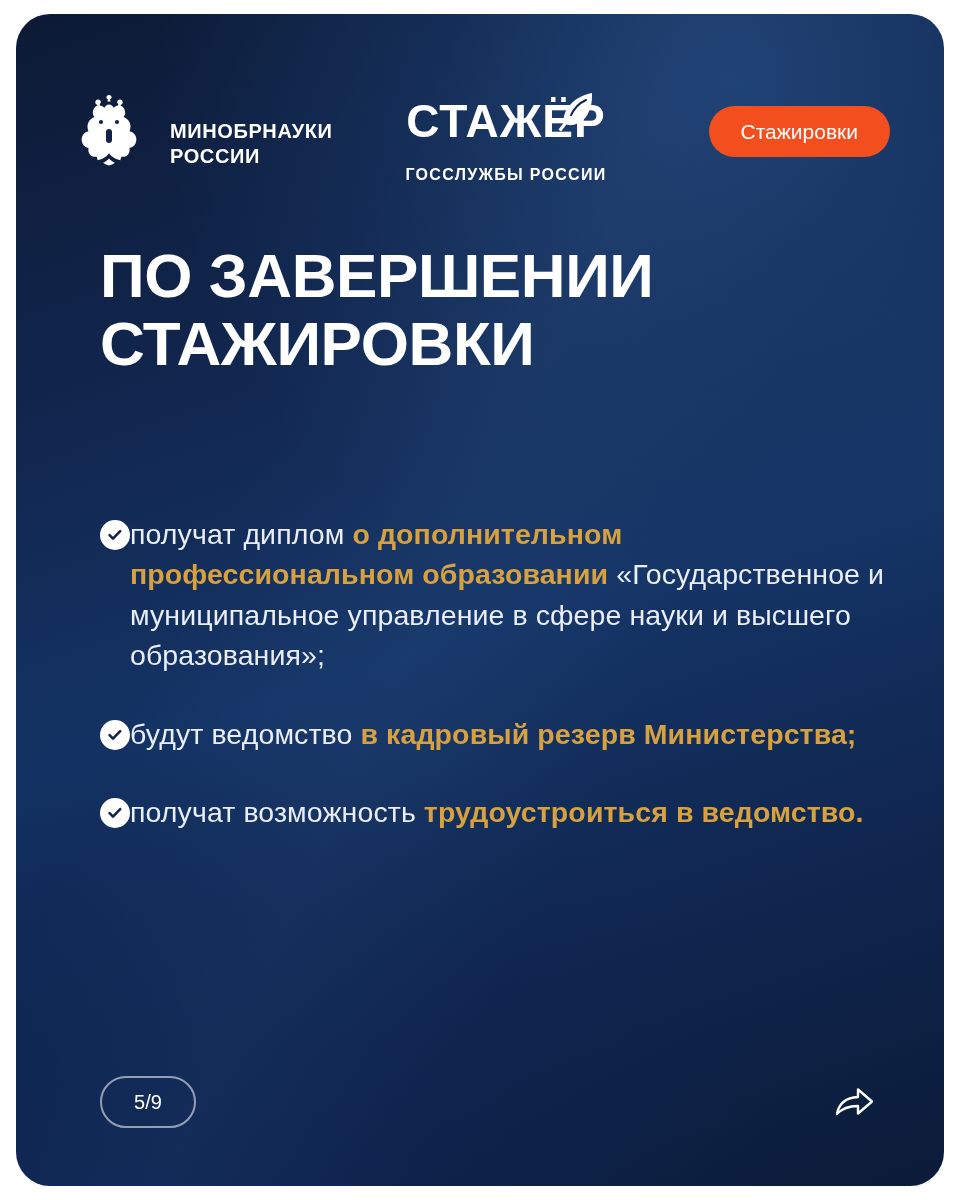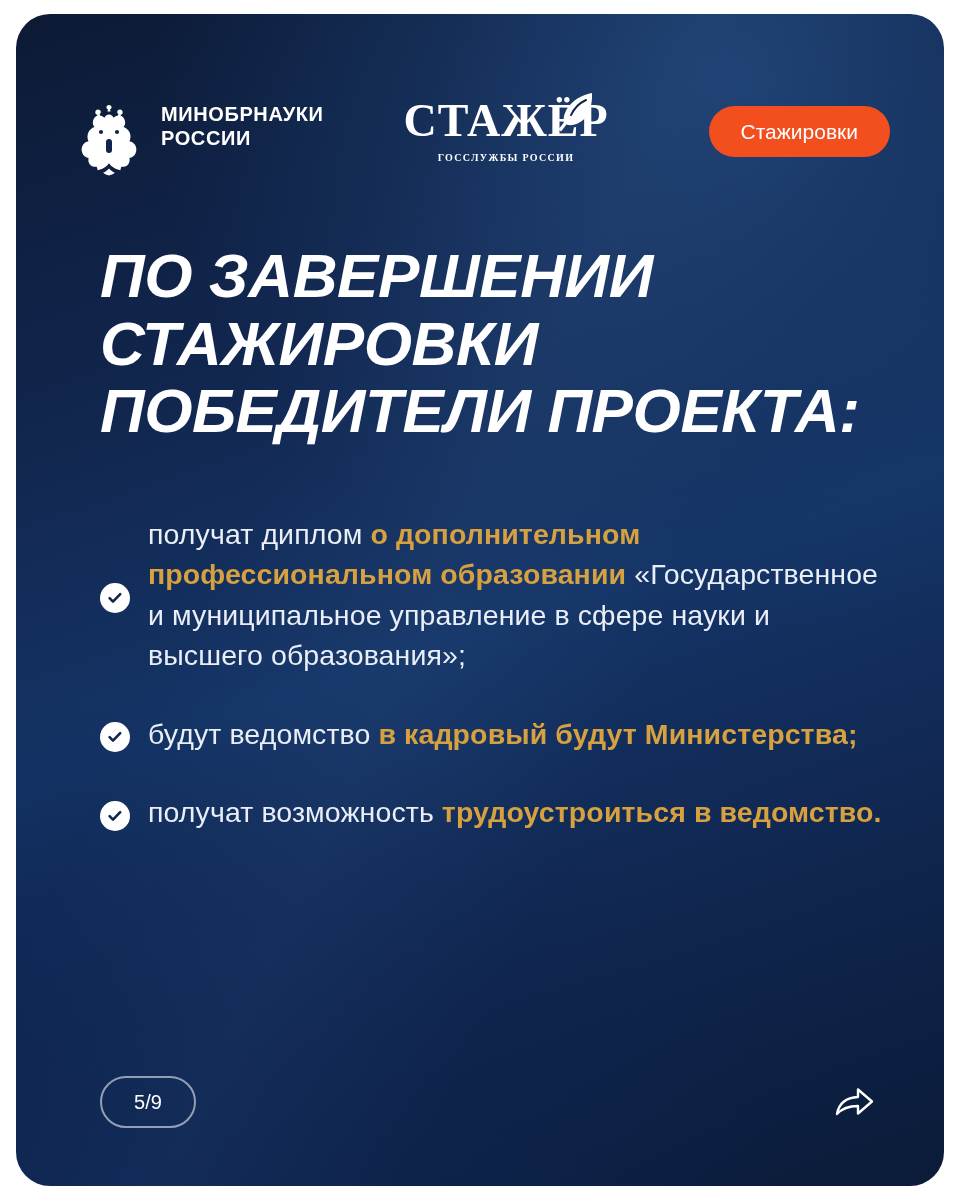--- a/index.html
+++ b/index.html
@@ -41,64 +41,63 @@
   #header {
     position: absolute;
     left: 0; right: 0;
     top: 72px;
     height: 90px;
   }
 
   #ministry-block {
     position: absolute;
     left: 62px;
-    top: 16px;
-    display: flex;
-    align-items: flex-start;
-    gap: 21px;
+    top: 6px;
+    display: flex;
+    align-items: flex-end;
+    gap: 30px;
   }
   #eagle { width: 62px; height: 76px; display: block; }
   #ministry-text {
     color: #ffffff;
     font-weight: bold;
     font-size: 20px;
     letter-spacing: 0.6px;
     line-height: 1.22;
     text-transform: uppercase;
   }
 
   #brand-block {
     position: absolute;
     left: 380px;
     top: 12px;
     text-align: center;
     width: 220px;
-    font-family: Liberation Serif, serif;
   }
   #brand-word {
     color: #ffffff;
     font-weight: bold;
     font-size: 46px;
     letter-spacing: 1px;
     line-height: 1;
     white-space: nowrap;
     position: relative;
   }
   #brand-feather {
     position: absolute;
     right: 16px;
     top: -10px;
     width: 52px;
     height: 52px;
   }
   #brand-sub {
-    margin-top: 8px;
-    color: #ffffff;
-    font-weight: bold;
-    font-size: 10px;
+    margin-top: 22px;
+    color: #ffffff;
+    font-weight: bold;
+    font-size: 16px;
     letter-spacing: 1.3px;
     white-space: nowrap;
   }
 
   #cta-button {
     position: absolute;
     right: 54px;
     top: 20px;
     background: #f24e1e;
     color: #ffffff;
@@ -118,35 +117,33 @@
     left: 84px;
     top: 228px;
     width: 800px;
     color: #ffffff;
     font-size: 62px;
     font-weight: bold;
     line-height: 1.09;
     letter-spacing: -0.4px;
     text-transform: uppercase;
     font-stretch: condensed;
-    font-style: italic;
   }
   #heading .hline { display: block; white-space: nowrap; }
 
   
   #bullets {
     position: absolute;
     left: 84px;
     top: 500px;
     width: 790px;
   }
   .bullet {
     display: flex;
-    align-items: center;
-    gap: 18px;
+    align-items: flex-start;
     margin-bottom: 38px;
   }
   .bullet:last-child { margin-bottom: 0; }
   .check {
     flex: 0 0 auto;
     width: 30px;
     height: 30px;
     border-radius: 50%;
     background: #ffffff;
     margin-top: 6px;
@@ -230,39 +227,38 @@
       </div>
       <div id="brand-sub">ГОССЛУЖБЫ РОССИИ</div>
     </div>
 
     <button id="cta-button" style="background: rgb(242, 78, 30);">Стажировки</button>
   </div>
 
   <div id="heading" class="layer">
     <span class="hline">ПО ЗАВЕРШЕНИИ</span>
     <span class="hline">СТАЖИРОВКИ</span>
-    <span class="hline">ПОБЕДИТЕЛИ ПРОЕКТА:</span>
   </div>
 
   <div id="bullets" class="layer">
       <div class="bullet">
         <span class="check">
           <svg width="18" height="18" viewBox="0 0 18 18">
             <path d="M3.6 9.2l3.4 3.4 7.2-7.4" fill="none" stroke="#11254c" stroke-width="2.6" stroke-linecap="round" stroke-linejoin="round"></path>
           </svg>
         </span>
         <div class="btext"><span>получат диплом </span><b style="color: rgb(215, 161, 63);">о дополнительном профессиональном образовании</b><span> «Государственное и муниципальное управление в сфере науки и высшего образования»;</span></div>
       </div>
       <div class="bullet">
         <span class="check">
           <svg width="18" height="18" viewBox="0 0 18 18">
             <path d="M3.6 9.2l3.4 3.4 7.2-7.4" fill="none" stroke="#11254c" stroke-width="2.6" stroke-linecap="round" stroke-linejoin="round"></path>
           </svg>
         </span>
-        <div class="btext"><span>будут ведомство </span><b style="color: rgb(215, 161, 63);">в кадровый будут Министерства;</b></div>
+        <div class="btext"><span>будут ведомство </span><b style="color: rgb(215, 161, 63);">в кадровый резерв Министерства;</b></div>
       </div>
       <div class="bullet">
         <span class="check">
           <svg width="18" height="18" viewBox="0 0 18 18">
             <path d="M3.6 9.2l3.4 3.4 7.2-7.4" fill="none" stroke="#11254c" stroke-width="2.6" stroke-linecap="round" stroke-linejoin="round"></path>
           </svg>
         </span>
         <div class="btext"><span>получат возможность </span><b style="color: rgb(215, 161, 63);">трудоустроиться в ведомство.</b></div>
       </div>
     </div>

